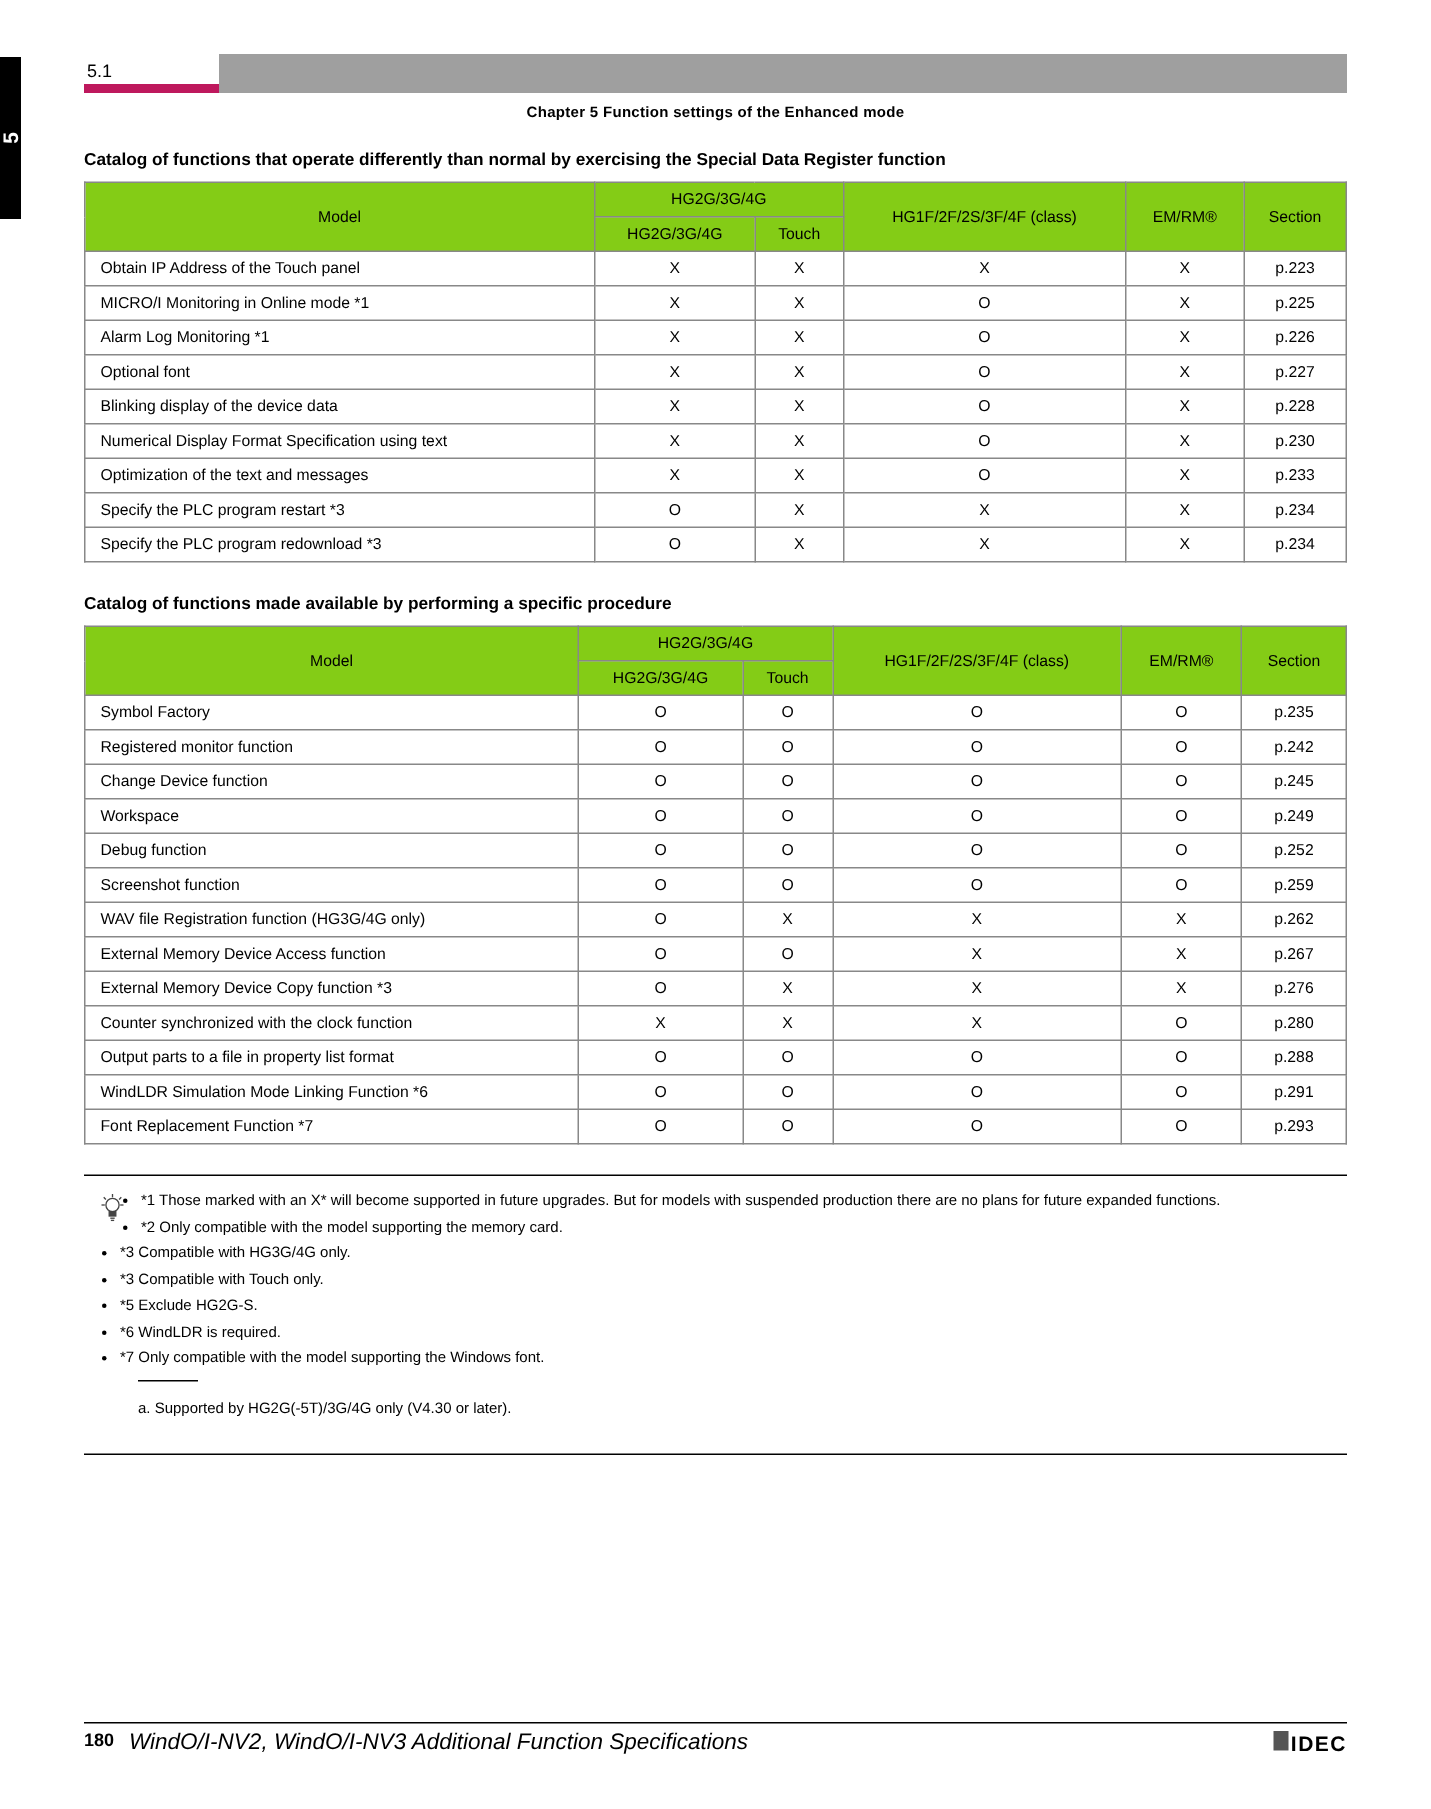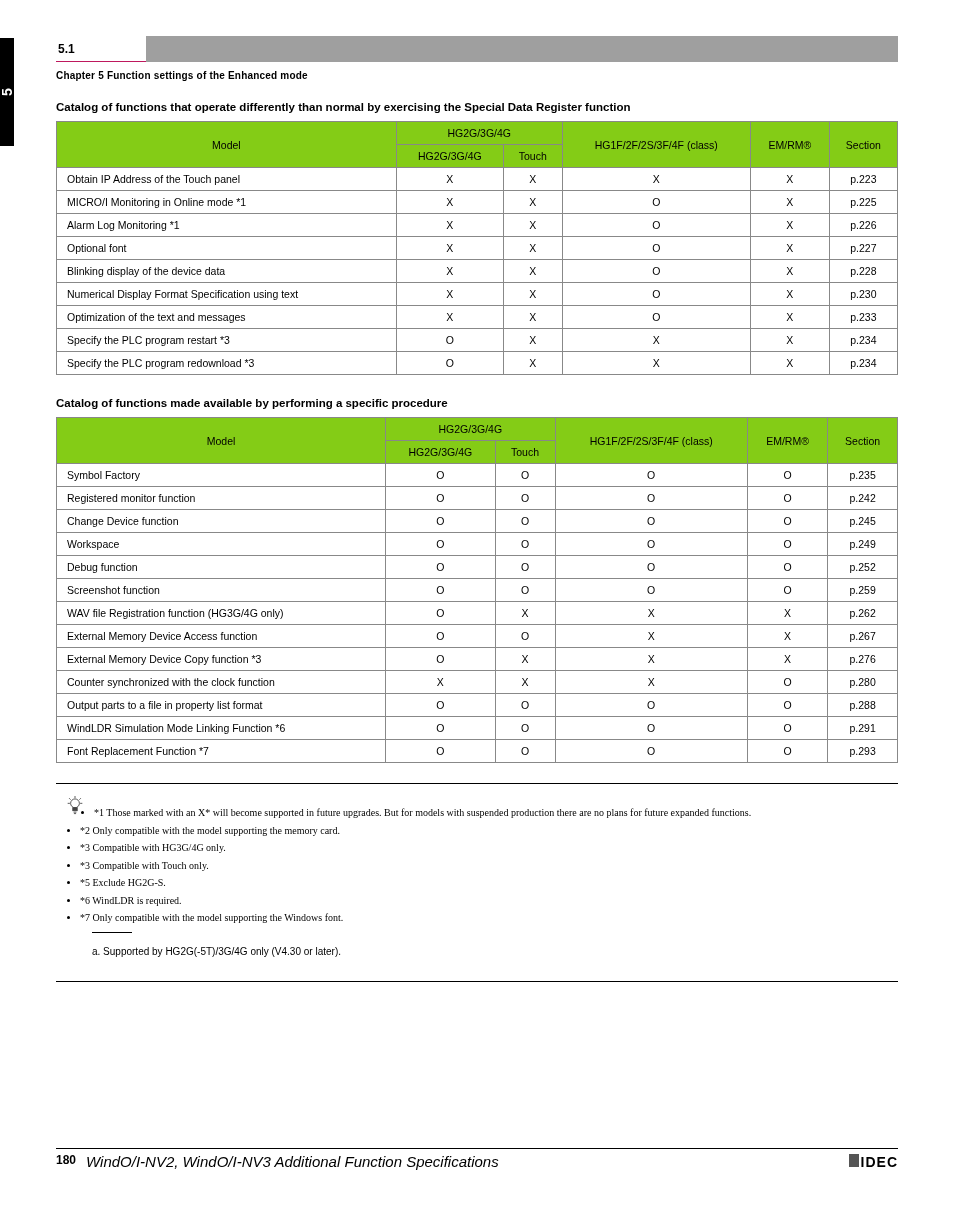--- a/index.html
+++ b/index.html
@@ -12,37 +12,38 @@
     position: relative;
     font-size: 11px;
   }
   .page { padding: 36px 56px 40px 56px; }
   .header-bar {
     display: flex;
     margin-bottom: 8px;
   }
   .header-left {
     width: 90px;
-    border-bottom: 1px solid #be185d;
+    border-bottom: 6px solid #be185d;
     font-size: 12px;
-    font-weight: bold;
+    font-weight: normal;
     padding: 3px 0 2px 2px;
     display: flex;
     align-items: center;
   }
   .header-right {
     flex: 1;
     background: #9f9f9f;
     height: 26px;
   }
   .chapter-line {
     font-size: 10px;
     margin: 6px 0 20px 0;
     font-weight: bold;
     letter-spacing: 0.2px;
+    text-align: center;
   }
   .section-title {
     font-weight: bold;
     font-size: 11.5px;
     margin: 14px 0 8px 0;
   }
   table {
     border-collapse: collapse;
     width: 100%;
     font-size: 10.5px;
@@ -71,21 +72,21 @@
     padding: 8px 6px 18px 6px;
     font-size: 10px;
     line-height: 1.45;
     margin-top: -2px;
   }
   .note-icon {
     float: left;
     margin: 4px 10px 0 4px;
   }
   .note-icon svg { width: 18px; height: 22px; }
-  .note-list { padding-left: 18px; margin-top: 14px; font-family: Liberation Serif, serif; }
+  .note-list { padding-left: 18px; margin-top: 2px; }
   .note-list li { margin-bottom: 3px; }
   .note-subline { margin-left: 30px; margin-top: 12px; margin-bottom: 4px; font-size: 10px; }
   .note-subline-short {
     margin-left: 30px;
     border-top: 1px solid #000;
     width: 40px;
     margin-top: 6px;
     margin-bottom: 4px;
   }
 

